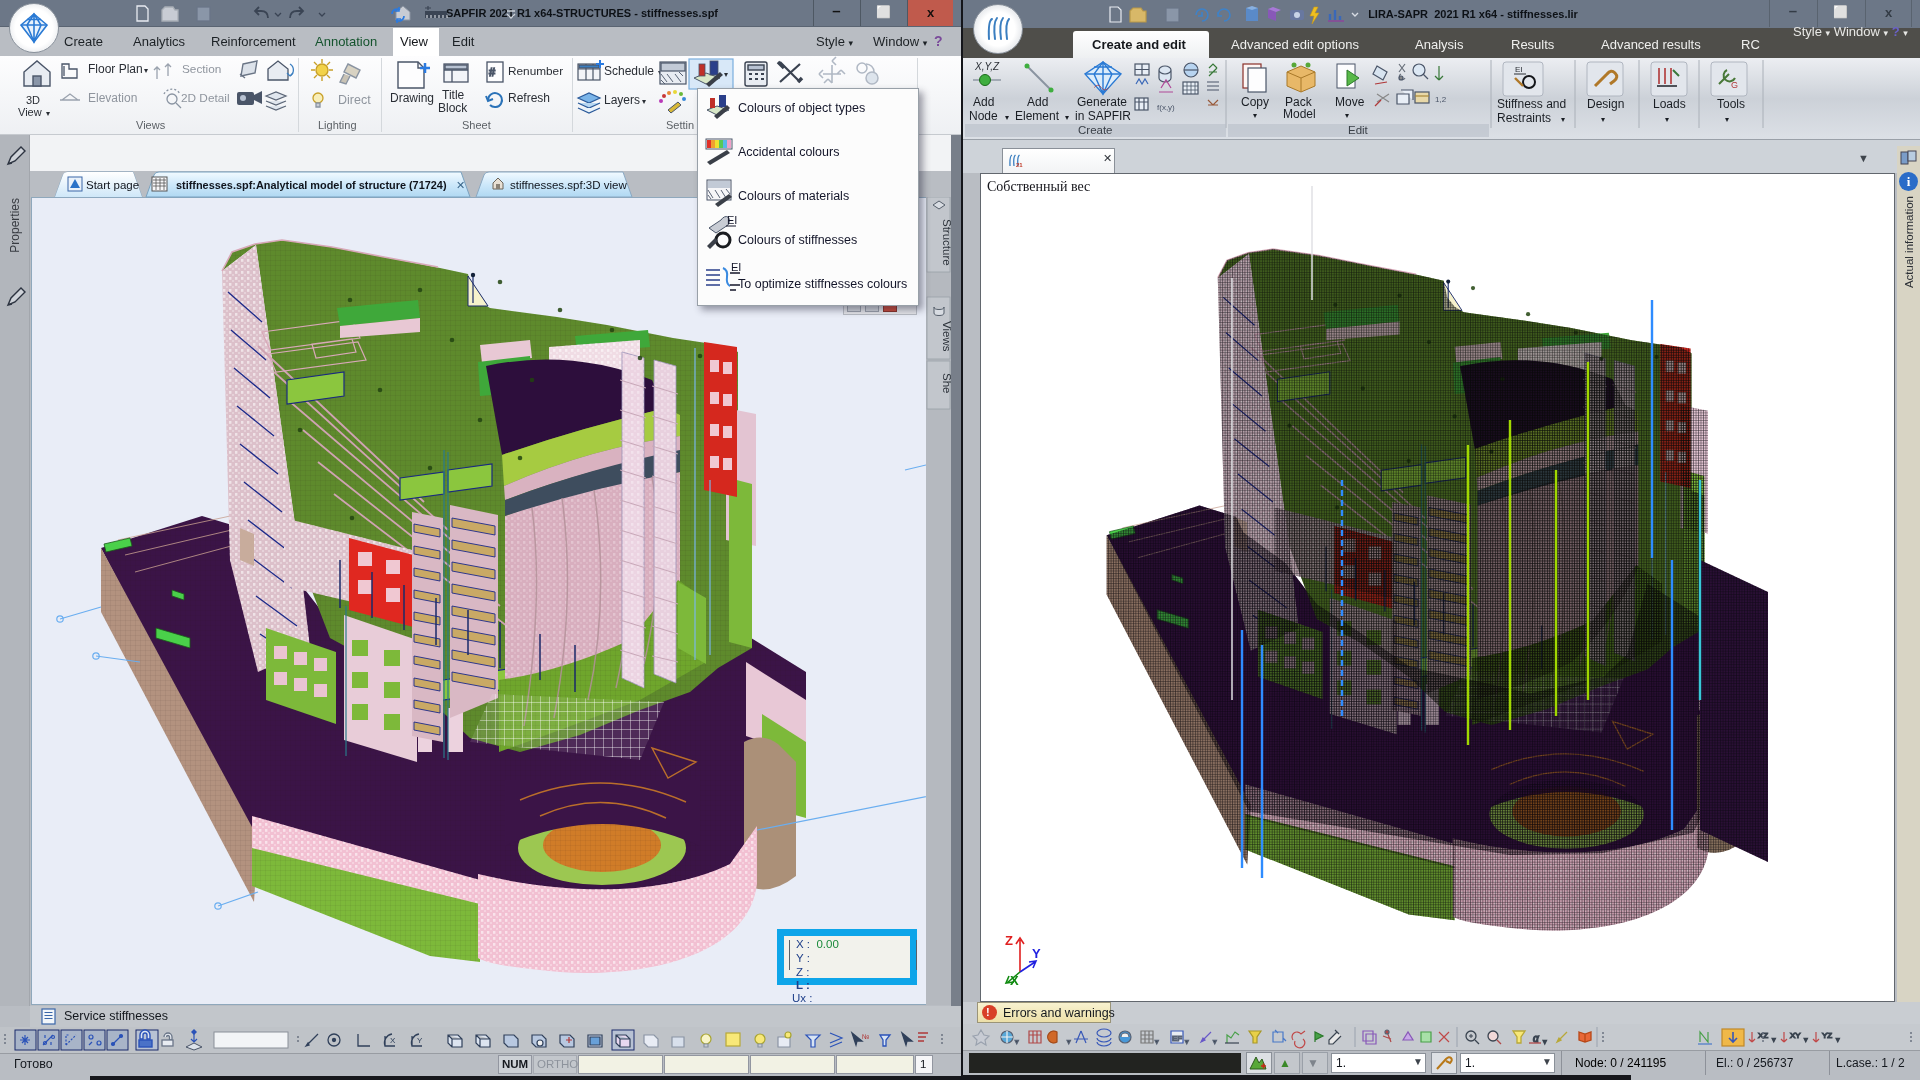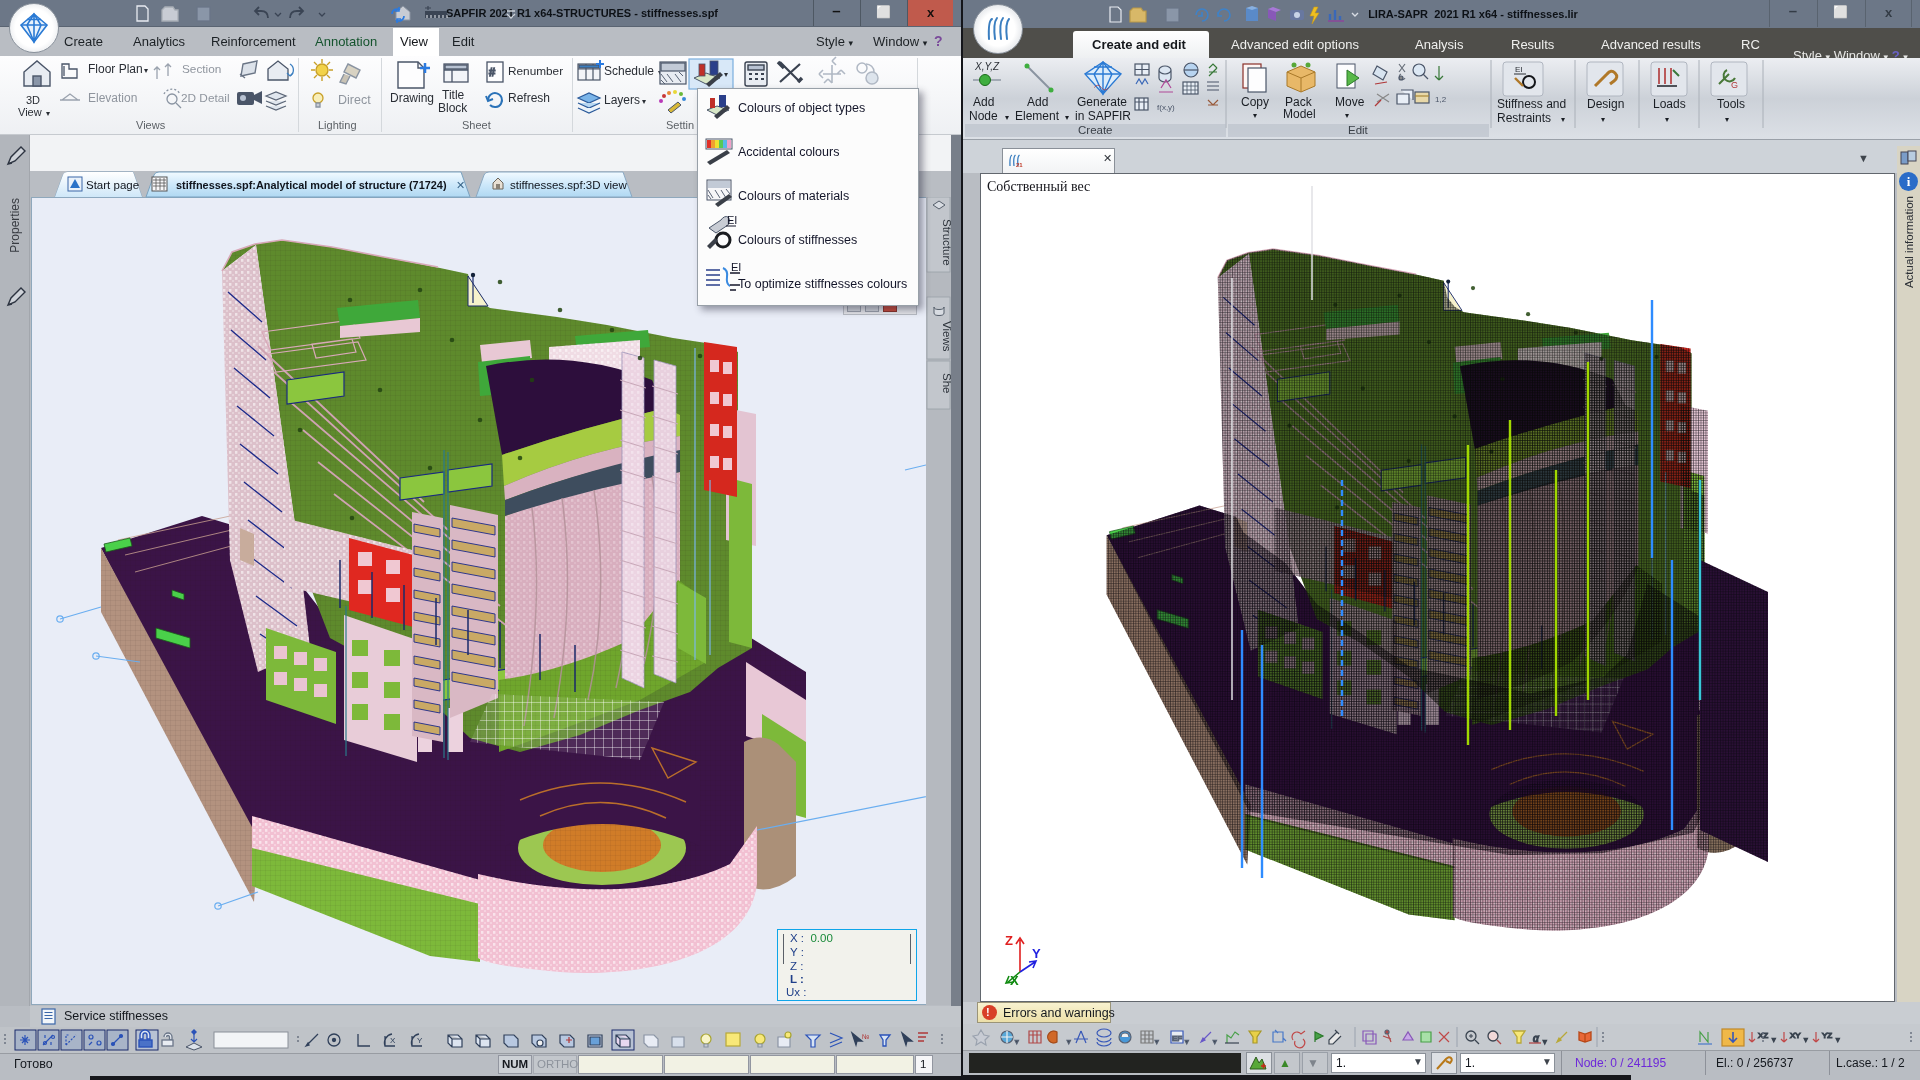--- a/index.html
+++ b/index.html
@@ -253,21 +253,21 @@
  </svg>
 
  <div class="a" style="left:0;top:28px;width:959px;height:30px;background:#4f4e4a;"></div>
  <div class="a" style="left:110px;top:31px;width:136px;height:27px;background:linear-gradient(#ffffff,#eef0f2);border-radius:3px 3px 0 0;"></div>
  <div class="txt" style="left:129px;top:37px;font-size:13px;font-weight:bold;color:#15181c;">Create and edit</div>
  <div class="txt" style="left:268px;top:37px;font-size:13px;color:#f0f0ee;text-align:center;">Advanced edit options</div>
  <div class="txt" style="left:452px;top:37px;font-size:13px;color:#f0f0ee;">Analysis</div>
  <div class="txt" style="left:548px;top:37px;font-size:13px;color:#f0f0ee;">Results</div>
  <div class="txt" style="left:638px;top:37px;font-size:13px;color:#f0f0ee;">Advanced results</div>
  <div class="txt" style="left:778px;top:37px;font-size:13px;color:#f0f0ee;">RC</div>
- <div class="txt" style="left:830px;top:48px;font-size:13px;color:#e8e8e6;">Style <span style="font-size:9px;">▾</span> Window <span style="font-size:9px;">▾</span> <span style="color:#6a62c8;font-weight:bold;">?</span> <span style="font-size:9px;">▾</span></div>
+ <div class="txt" style="left:830px;top:24px;font-size:13px;color:#e8e8e6;">Style <span style="font-size:9px;">▾</span> Window <span style="font-size:9px;">▾</span> <span style="color:#6a62c8;font-weight:bold;">?</span> <span style="font-size:9px;">▾</span></div>
 
  <div class="a" style="left:0;top:58px;width:959px;height:82px;background:linear-gradient(#eceef2,#ccd1d8 50%,#dce0e6);border-bottom:1px solid #9aa0a8;"></div>
  <svg style="left:0;top:58px;" width="959" height="82" viewBox="0 0 959 82">
 
   <g fill="none" stroke="#aab0b8" stroke-width="1">
           <path d="M263,2 V70 M528,2 V70 M612,2 V70 M676,2 V70 M736,2 V70 M800,2 V70"></path>
         </g>
   <rect x="2" y="66" width="261" height="13" fill="#b8bec8" opacity="0.6"></rect>
   <rect x="265" y="66" width="261" height="13" fill="#b8bec8" opacity="0.6"></rect>
   <text x="115" y="76" font-size="11.5" fill="#3a4048">Create</text>
@@ -506,21 +506,21 @@
  <div class="txt" style="left:373px;top:1056px;font-size:12px;color:#14181e;">1.</div>
  <div class="txt" style="left:450px;top:1056px;font-size:10px;color:#3e444c;">▼</div>
  <div class="a" style="left:468px;top:1052px;width:26px;height:22px;background:#dde0e4;border:1px solid #8a9098;"></div>
  <svg style="left:471px;top:1055px;" width="20" height="17" viewBox="0 0 20 17">
         <path d="M3 14 L12 4 Q15 1 17 3 Q19 5 16 8 L12 6" fill="none" stroke="#b87818" stroke-width="2"></path>
       </svg>
  <div class="a" style="left:497px;top:1053px;width:95px;height:20px;background:#ffffff;border:1px solid #8a9098;"></div>
  <div class="txt" style="left:502px;top:1056px;font-size:12px;color:#14181e;">1.</div>
  <div class="txt" style="left:579px;top:1056px;font-size:10px;color:#3e444c;">▼</div>
  <div class="a" style="left:598px;top:1051px;width:1px;height:24px;background:#8d9199;"></div>
- <div class="txt" style="left:612px;top:1056px;font-size:12px;color:#6d28d9;">Node: 0 / 241195</div>
+ <div class="txt" style="left:612px;top:1056px;font-size:12px;color:#000000;">Node: 0 / 241195</div>
  <div class="a" style="left:742px;top:1051px;width:1px;height:24px;background:#8d9199;"></div>
  <div class="txt" style="left:753px;top:1056px;font-size:12px;color:#14181e;">El.: 0 / 256737</div>
  <div class="a" style="left:866px;top:1051px;width:1px;height:24px;background:#8d9199;"></div>
  <div class="txt" style="left:873px;top:1056px;font-size:12px;color:#14181e;">L.case.: 1 / 2</div>
 </div>
 
 <svg width="0" height="0" style="left:0;top:0;">
 <defs>
  <pattern id="spk" width="6" height="6" patternUnits="userSpaceOnUse">
           <rect x="1" y="1" width="2.4" height="2.8" fill="rgba(255,255,255,0.55)"></rect>
@@ -1030,21 +1030,21 @@
         <text x="34" y="183" font-size="11" fill="#14162a" stroke="none">EI</text>
         <path d="M33,185 h10 M33,197 h10 M33,202 h6" stroke="#14162a" stroke-width="1.4"></path>
       </g>
 </svg>
 
 <div class="a" style="left:843px;top:298px;width:74px;height:17px;background:#e4e6ea;border:1px solid #b8bcc4;z-index:11;"></div>
 <div class="a" style="left:847px;top:301px;width:14px;height:11px;background:#d2d6dc;border:1px solid #9aa0aa;z-index:12;"></div>
 <div class="a" style="left:865px;top:301px;width:14px;height:11px;background:#d2d6dc;border:1px solid #9aa0aa;z-index:12;"></div>
 <div class="a" style="left:883px;top:301px;width:14px;height:11px;background:#c84838;border:1px solid #8a3028;z-index:12;"></div>
 
-<div class="a" style="left:777px;top:929px;width:140px;height:72px;background:#f2f2ec;border:1px solid #0ea5e9;z-index:12;">
+<div class="a" style="left:777px;top:929px;width:140px;height:56px;background:#f2f2ec;border:7px solid #0ea5e9;z-index:12;">
  <div class="txt" style="left:12px;top:2px;font-size:11.5px;color:#20408a;">X :&nbsp; <span style="color:#1a8a3a;">0.00</span></div>
  <div class="txt" style="left:12px;top:16px;font-size:11.5px;color:#20408a;">Y :</div>
  <div class="txt" style="left:12px;top:30px;font-size:11.5px;color:#20408a;">Z :</div>
  <div class="txt" style="left:12px;top:43px;font-size:11.5px;font-weight:bold;color:#20408a;">L :</div>
  <div class="txt" style="left:8px;top:56px;font-size:11.5px;color:#20408a;">Ux :</div>
  <div class="a" style="left:5px;top:4px;width:1px;height:30px;background:#5a6068;"></div>
  <div class="a" style="left:132px;top:4px;width:1px;height:30px;background:#5a6068;"></div>
 </div>
 
 <svg style="left:979px;top:174px;z-index:10;" width="913" height="827" viewBox="979 174 913 827">

